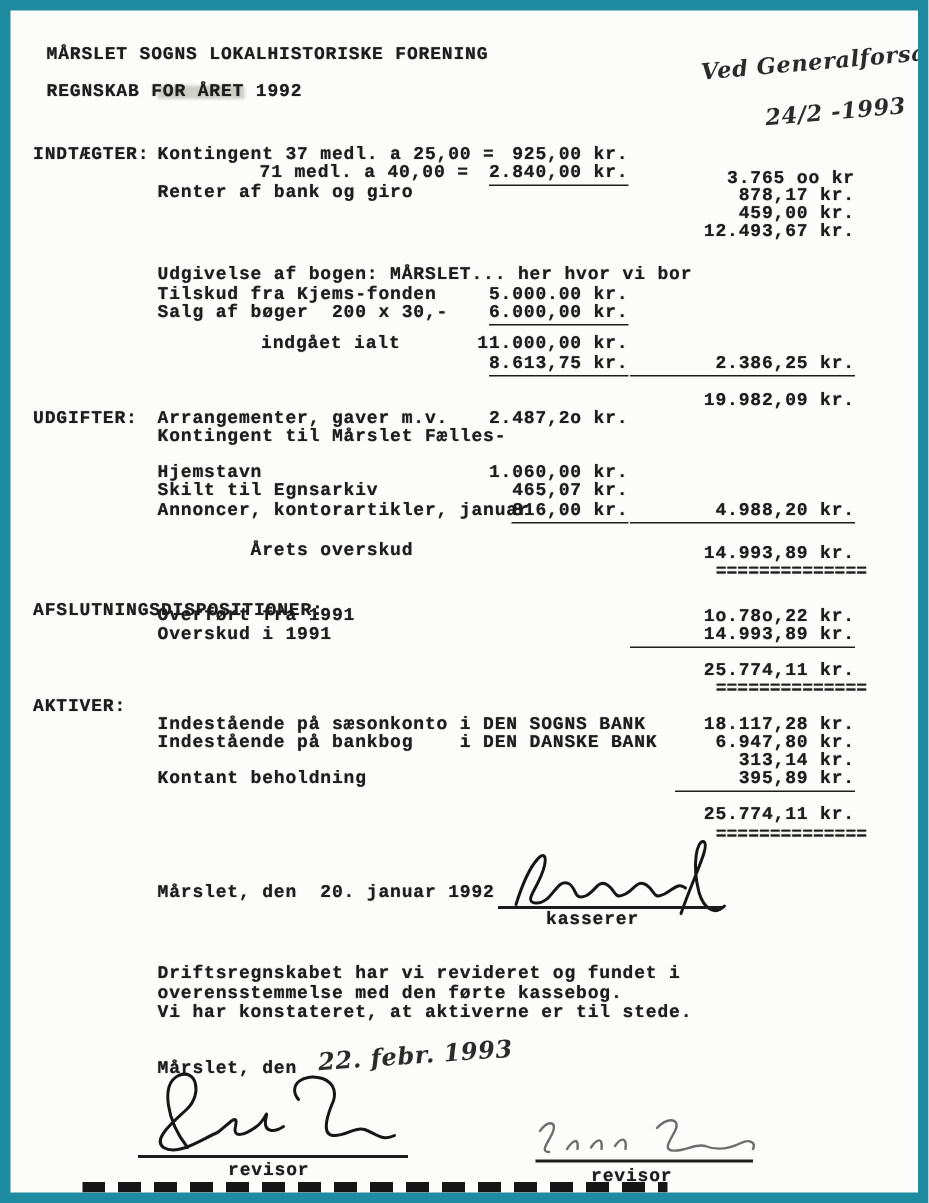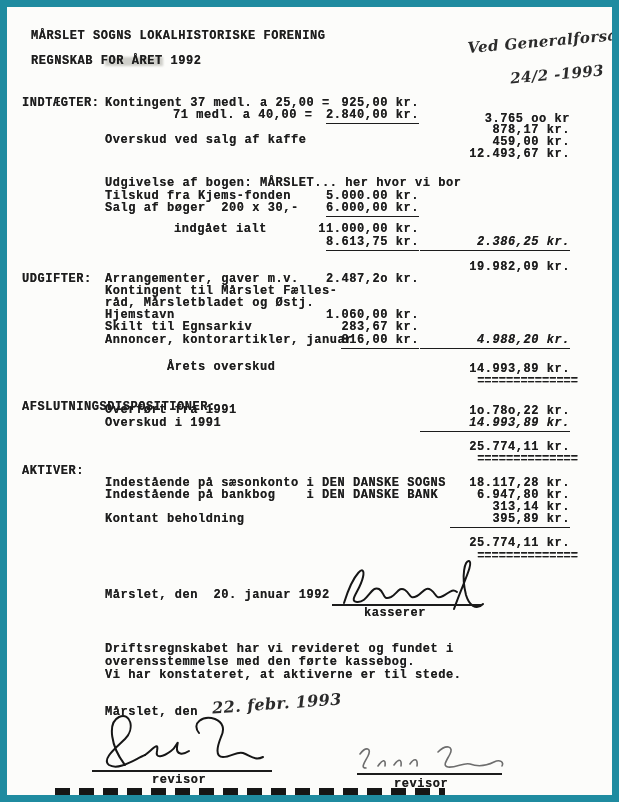--- a/index.html
+++ b/index.html
@@ -18,21 +18,21 @@
     font: 700 12px/13px "Liberation Mono", monospace;
     letter-spacing:0.55px; color:#1d1d1d;
     text-shadow:0 0 0.6px rgba(20,20,20,0.75);
   }
   .label { left:15px; }
   .main  { left:98px; }
   .amt-i { right:193px; text-align:right; }
   .amt-o { right:42px;  text-align:right; }
   .rulec { right:34px;  text-align:right; letter-spacing:0; }
   .u { border-bottom:1.7px solid #1c1c1c; padding-bottom:1px; }
-  .w150 { width:150px; display:inline-block;font-style:italic; }
+  .w150 { width:150px; display:inline-block; }
   .w120 { width:120px; display:inline-block; }
   .center-band { left:24px; width:480px; text-align:left; }
   .hand {
     position:absolute; white-space:pre;
     font:italic 600 15px/17px "DejaVu Serif", serif;
     color:#2b2b2b; letter-spacing:0.4px;
   }
   .sig { position:absolute; }
   .sig path { fill:none; stroke:#161616; stroke-width:2; stroke-linecap:round; }
   .sig.light path { stroke:#6d6d6d; stroke-width:1.6; }
@@ -56,64 +56,63 @@
       <span>Ved Generalforsaml</span><br>
       <span style="padding-left:40px">24/2 -1993</span>
     </div>
 
     <div class="t label" style="top:90px">INDTÆGTER:</div>
     <div class="t main" style="top:90px">Kontingent 37 medl. a 25,00 =</div>
     <div class="t amt-i" style="top:90px">925,00 kr.</div>
     <div class="t" style="left:166px; top:102px">71 medl. a 40,00 =</div>
     <div class="t amt-i" style="top:102px"><span class="u">2.840,00 kr.</span></div>
     <div class="t amt-o" style="top:106px">3.765 oo kr</div>
+    <div class="t main" style="top:115px">Renter af bank og giro</div>
     <div class="t amt-o" style="top:117px">878,17 kr.</div>
-    <div class="t main" style="top:127px">Overskud ved salg af kaffe</div>
     <div class="t amt-o" style="top:129px">459,00 kr.</div>
     <div class="t amt-o" style="top:141px">12.493,67 kr.</div>
 
     <div class="t main" style="top:170px">Udgivelse af bogen: MÅRSLET... her hvor vi bor</div>
     <div class="t main" style="top:183px">Tilskud fra Kjems-fonden</div>
     <div class="t amt-i" style="top:183px">5.000.00 kr.</div>
     <div class="t main" style="top:195px">Salg af bøger  200 x 30,-</div>
     <div class="t amt-i" style="top:195px"><span class="u">6.000,00 kr.</span></div>
     <div class="t" style="left:167px; top:216px">indgået ialt</div>
     <div class="t amt-i" style="top:216px">11.000,00 kr.</div>
     <div class="t amt-i" style="top:229px"><span class="u">8.613,75 kr.</span></div>
     <div class="t amt-o" style="top:229px"><span class="u w150">2.386,25 kr.</span></div>
 
     <div class="t amt-o" style="top:254px">19.982,09 kr.</div>
 
     <div class="t label" style="top:266px">UDGIFTER:</div>
     <div class="t main" style="top:266px">Arrangementer, gaver m.v.</div>
     <div class="t amt-i" style="top:266px">2.487,2o kr.</div>
     <div class="t main" style="top:278px">Kontingent til Mårslet Fælles-</div>
-    <div class="t main" style="top:290px">råd, Mårsletbladet og Østj.</div>
     <div class="t main" style="top:302px">Hjemstavn</div>
     <div class="t amt-i" style="top:302px">1.060,00 kr.</div>
     <div class="t main" style="top:314px">Skilt til Egnsarkiv</div>
-    <div class="t amt-i" style="top:314px">283,67 kr.</div>
+    <div class="t amt-i" style="top:314px">465,07 kr.</div>
     <div class="t main" style="top:327px">Annoncer, kontorartikler, januar</div>
     <div class="t amt-i" style="top:327px"><span class="u">816,00 kr.</span></div>
     <div class="t amt-o" style="top:327px"><span class="u w150">4.988,20 kr.</span></div>
 
     <div class="t" style="left:160px; top:354px">Årets overskud</div>
     <div class="t amt-o" style="top:356px">14.993,89 kr.</div>
     <div class="t rulec" style="top:368px">==============</div>
 
     <div class="t label" style="top:394px">AFSLUTNINGSDISPOSITIONER:</div>
     <div class="t main" style="top:397px">Overført fra 1991</div>
     <div class="t amt-o" style="top:398px">1o.78o,22 kr.</div>
     <div class="t main" style="top:410px">Overskud i 1991</div>
     <div class="t amt-o" style="top:410px"><span class="u w150">14.993,89 kr.</span></div>
     <div class="t amt-o" style="top:434px">25.774,11 kr.</div>
     <div class="t rulec" style="top:446px">==============</div>
 
     <div class="t label" style="top:458px">AKTIVER:</div>
-    <div class="t main" style="top:470px">Indestående på sæsonkonto i DEN DANSKE SOGNS</div>
+    <div class="t main" style="top:470px">Indestående på sæsonkonto i DEN SOGNS BANK</div>
     <div class="t amt-o" style="top:470px">18.117,28 kr.</div>
     <div class="t main" style="top:482px">Indestående på bankbog    i DEN DANSKE BANK</div>
     <div class="t amt-o" style="top:482px">6.947,80 kr.</div>
     <div class="t amt-o" style="top:494px">313,14 kr.</div>
     <div class="t main" style="top:506px">Kontant beholdning</div>
     <div class="t amt-o" style="top:506px"><span class="u w120">395,89 kr.</span></div>
     <div class="t amt-o" style="top:530px">25.774,11 kr.</div>
     <div class="t rulec" style="top:543px">==============</div>
 
     <div class="t main" style="top:582px">Mårslet, den  20. januar 1992</div>

